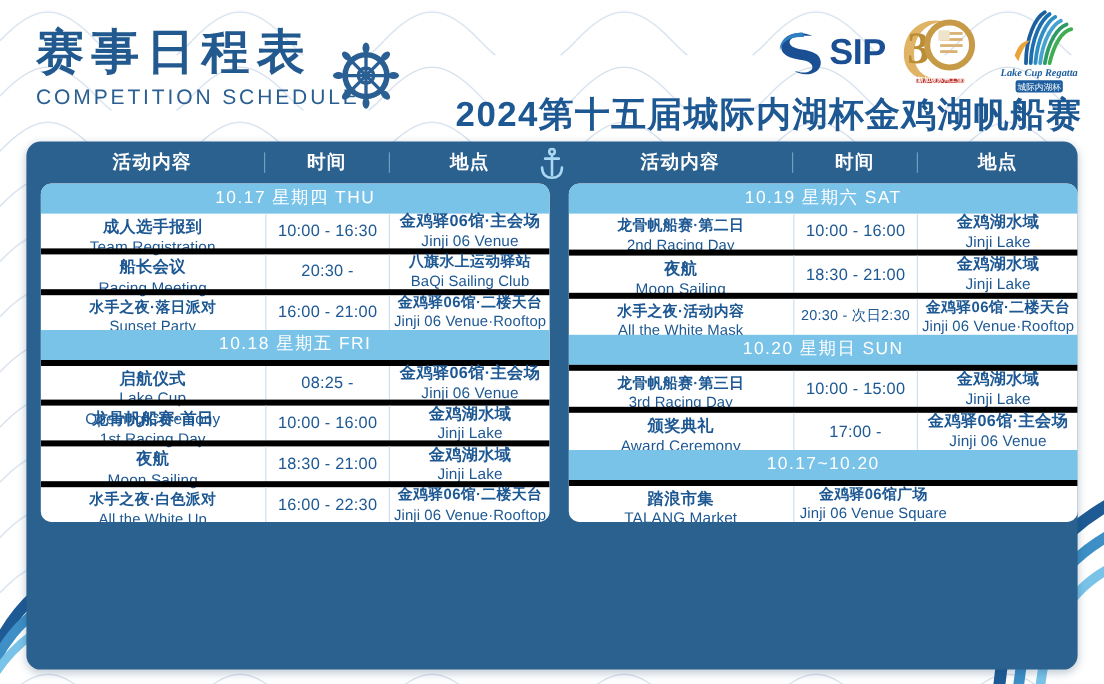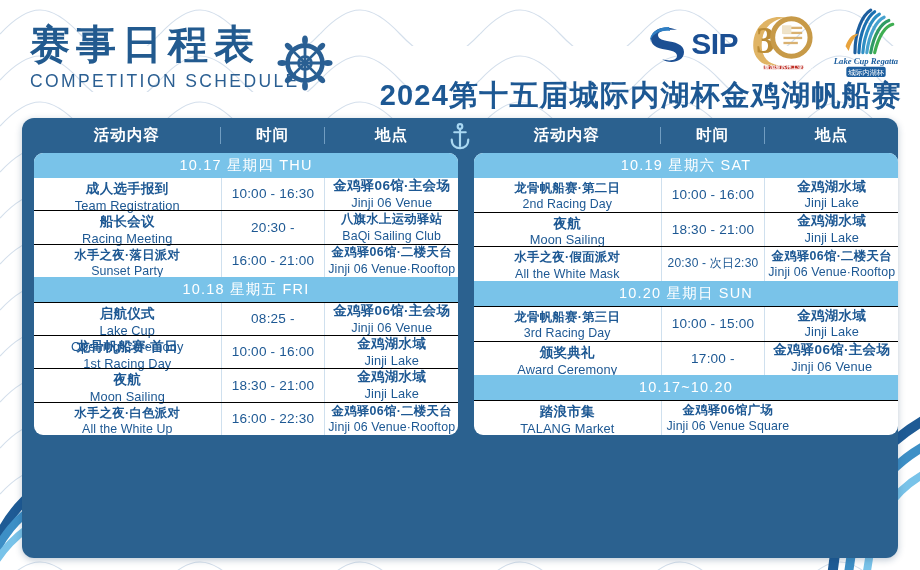--- a/index.html
+++ b/index.html
@@ -62,21 +62,21 @@
     background:#ffffff; border-radius:9px; overflow:hidden;
     height:282px; display:flex; flex-direction:column;
   }
 
   .daterow {
     background:#79c3e9; color:#ffffff; text-align:center;
     font-size:14.5px; letter-spacing:1.2px; font-weight:400;
     height:25px; line-height:25px; flex:0 0 25px;
   }
 
-  .row { display:flex; flex:1 1 0; border-top:1px solid #000000; min-height:0; }
+  .row { display:flex; flex:1 1 0; border-top:5px solid #000000; min-height:0; }
   .row.first { border-top:none; }
   .cell {
     display:flex; flex-direction:column; align-items:center; justify-content:center;
     text-align:center; color:#1d5893; padding:2px 3px; min-width:0;
   }
   .cell + .cell { border-left:1px solid #cfe0ee; }
   .c-ev   { width:44%;justify-content:space-between; }
   .c-time { width:24.5%; }
   .c-loc  { width:31.5%; }
 
@@ -351,21 +351,21 @@
               <div class="cell c-time">
                 <div class="time">18:30 - 21:00</div>
               </div>
               <div class="cell c-loc">
                 <div class="cn">金鸡湖水域</div>
                 <div class="en">Jinji Lake</div>
               </div>
             </div>
             <div class="row">
               <div class="cell c-ev narrow">
-                <div class="cn">水手之夜·假面派对</div>
+                <div class="cn">水手之夜·活动内容</div>
                 <div class="en">All the White Mask</div>
               </div>
               <div class="cell c-time narrow">
                 <div class="time">20:30 - 次日2:30</div>
               </div>
               <div class="cell c-loc narrow">
                 <div class="cn">金鸡驿06馆·二楼天台</div>
                 <div class="en">Jinji 06 Venue·Rooftop</div>
               </div>
             </div>

